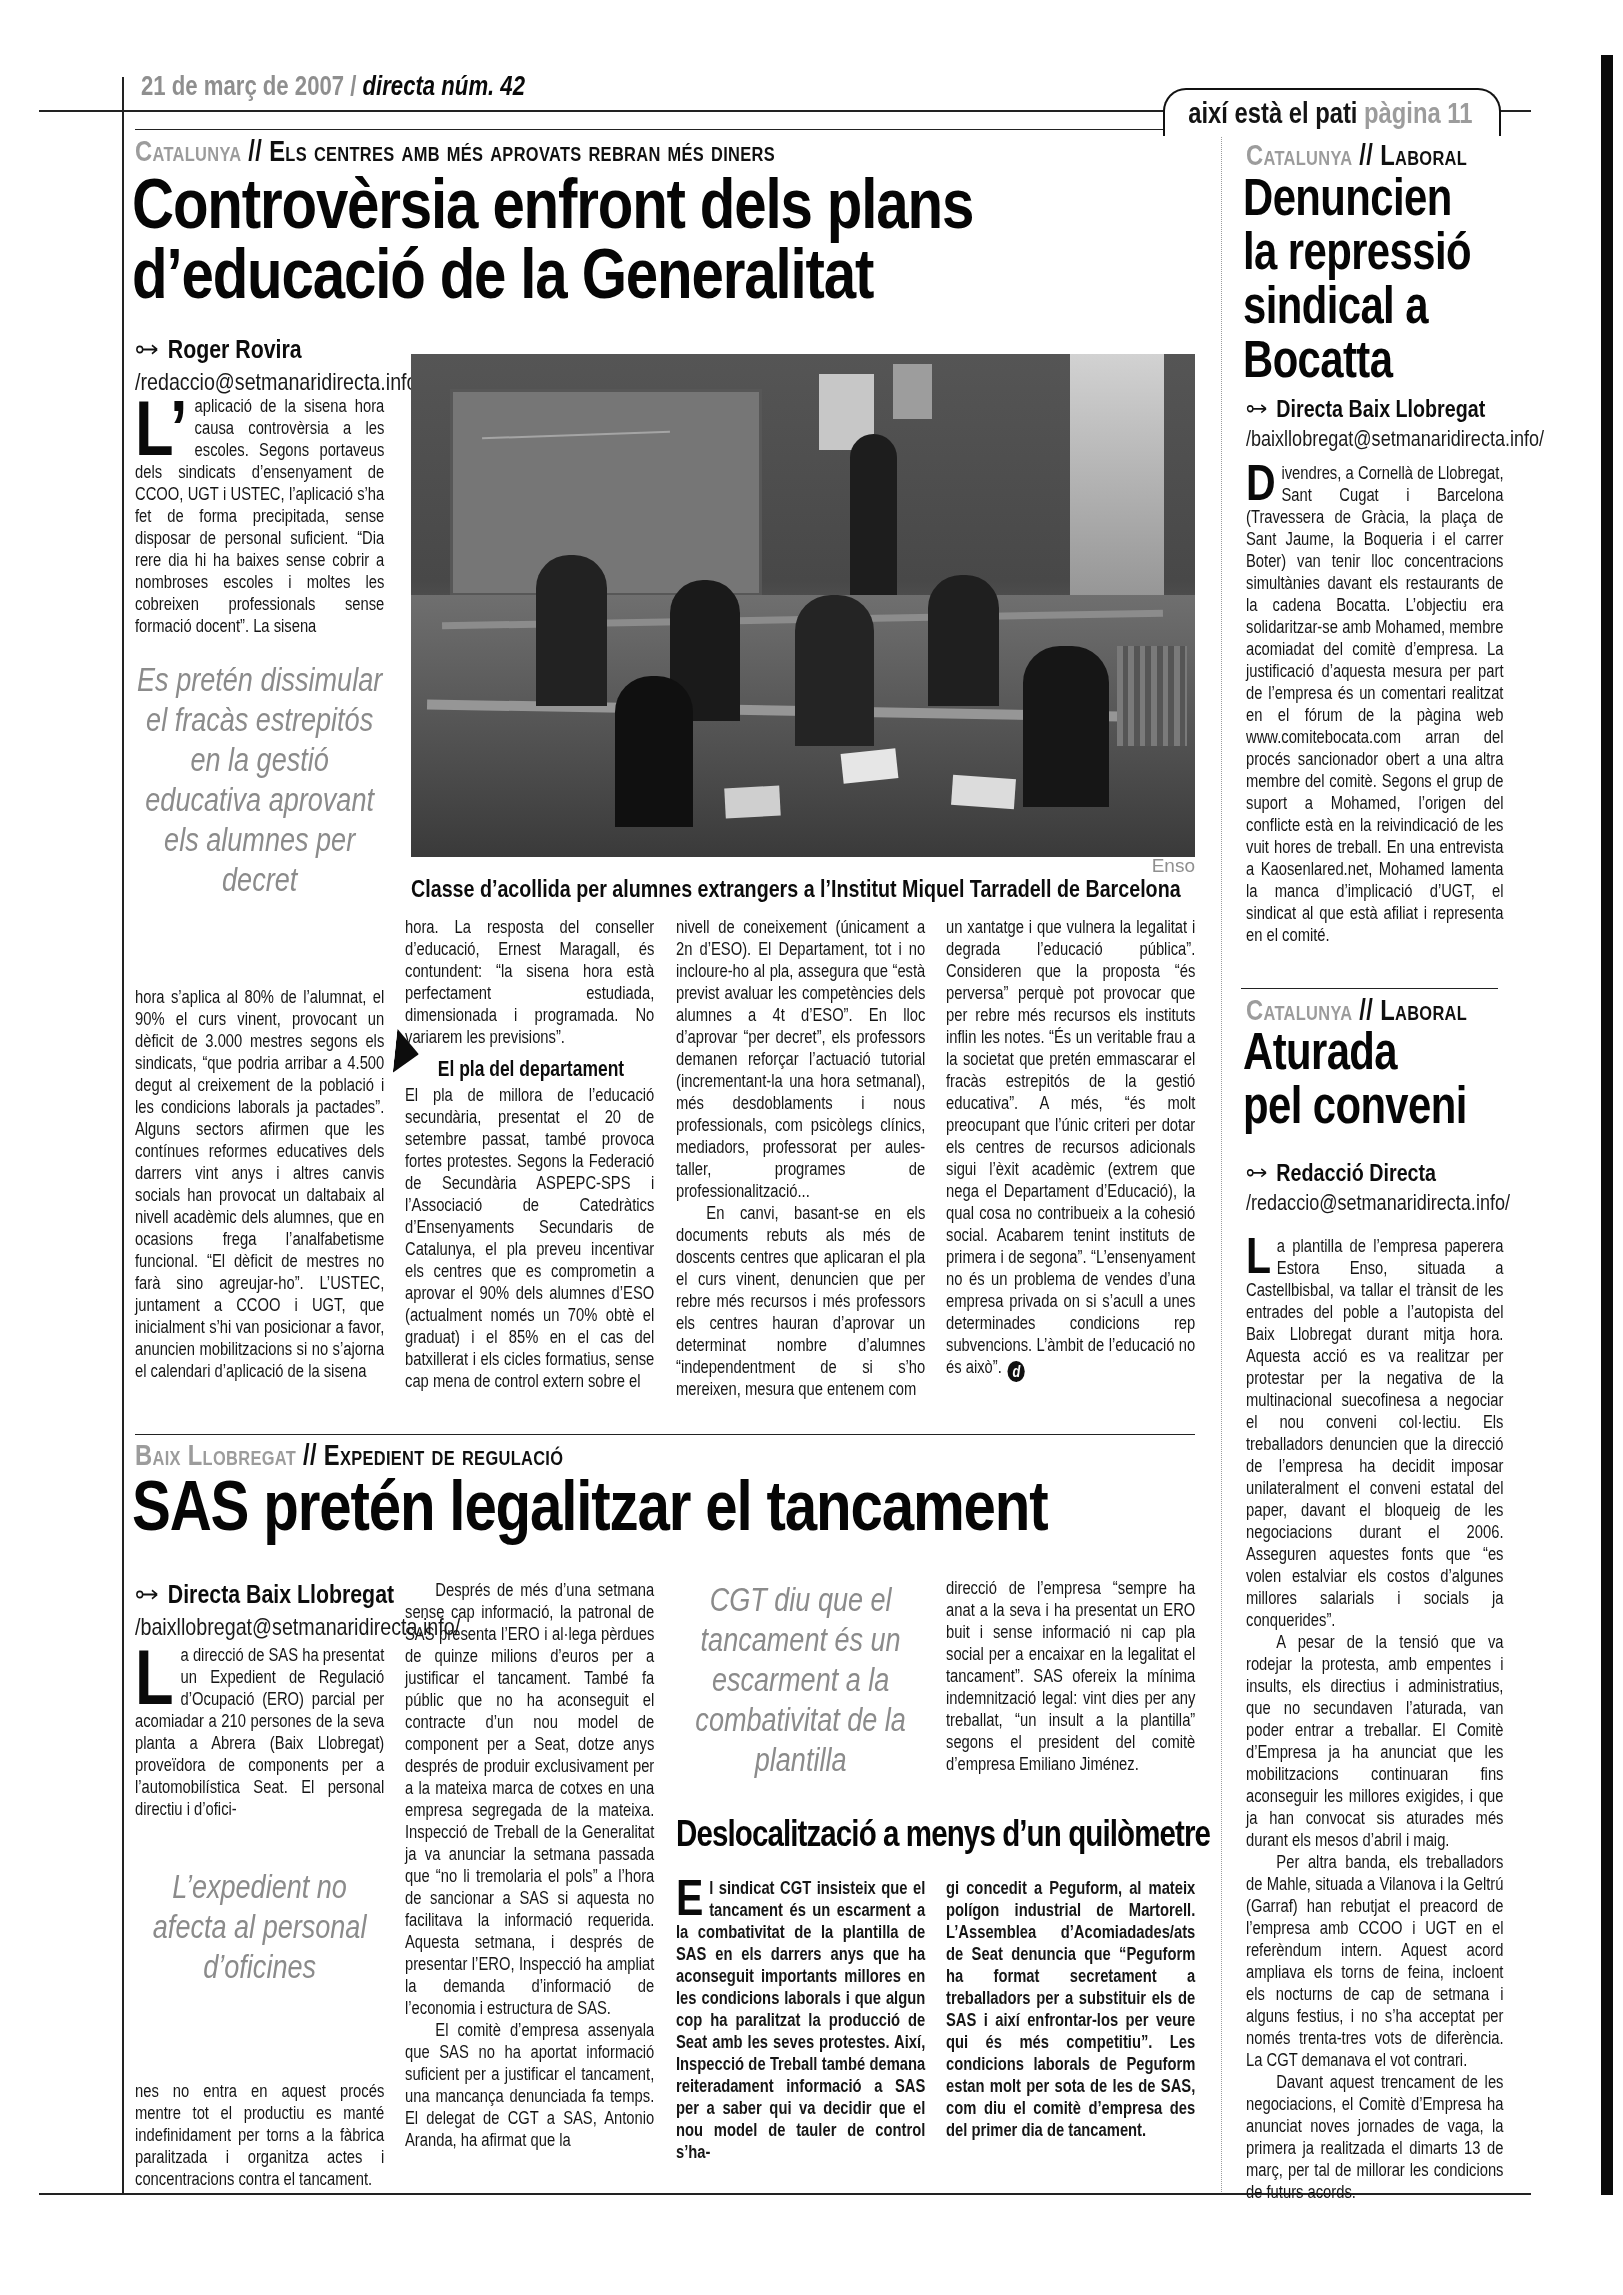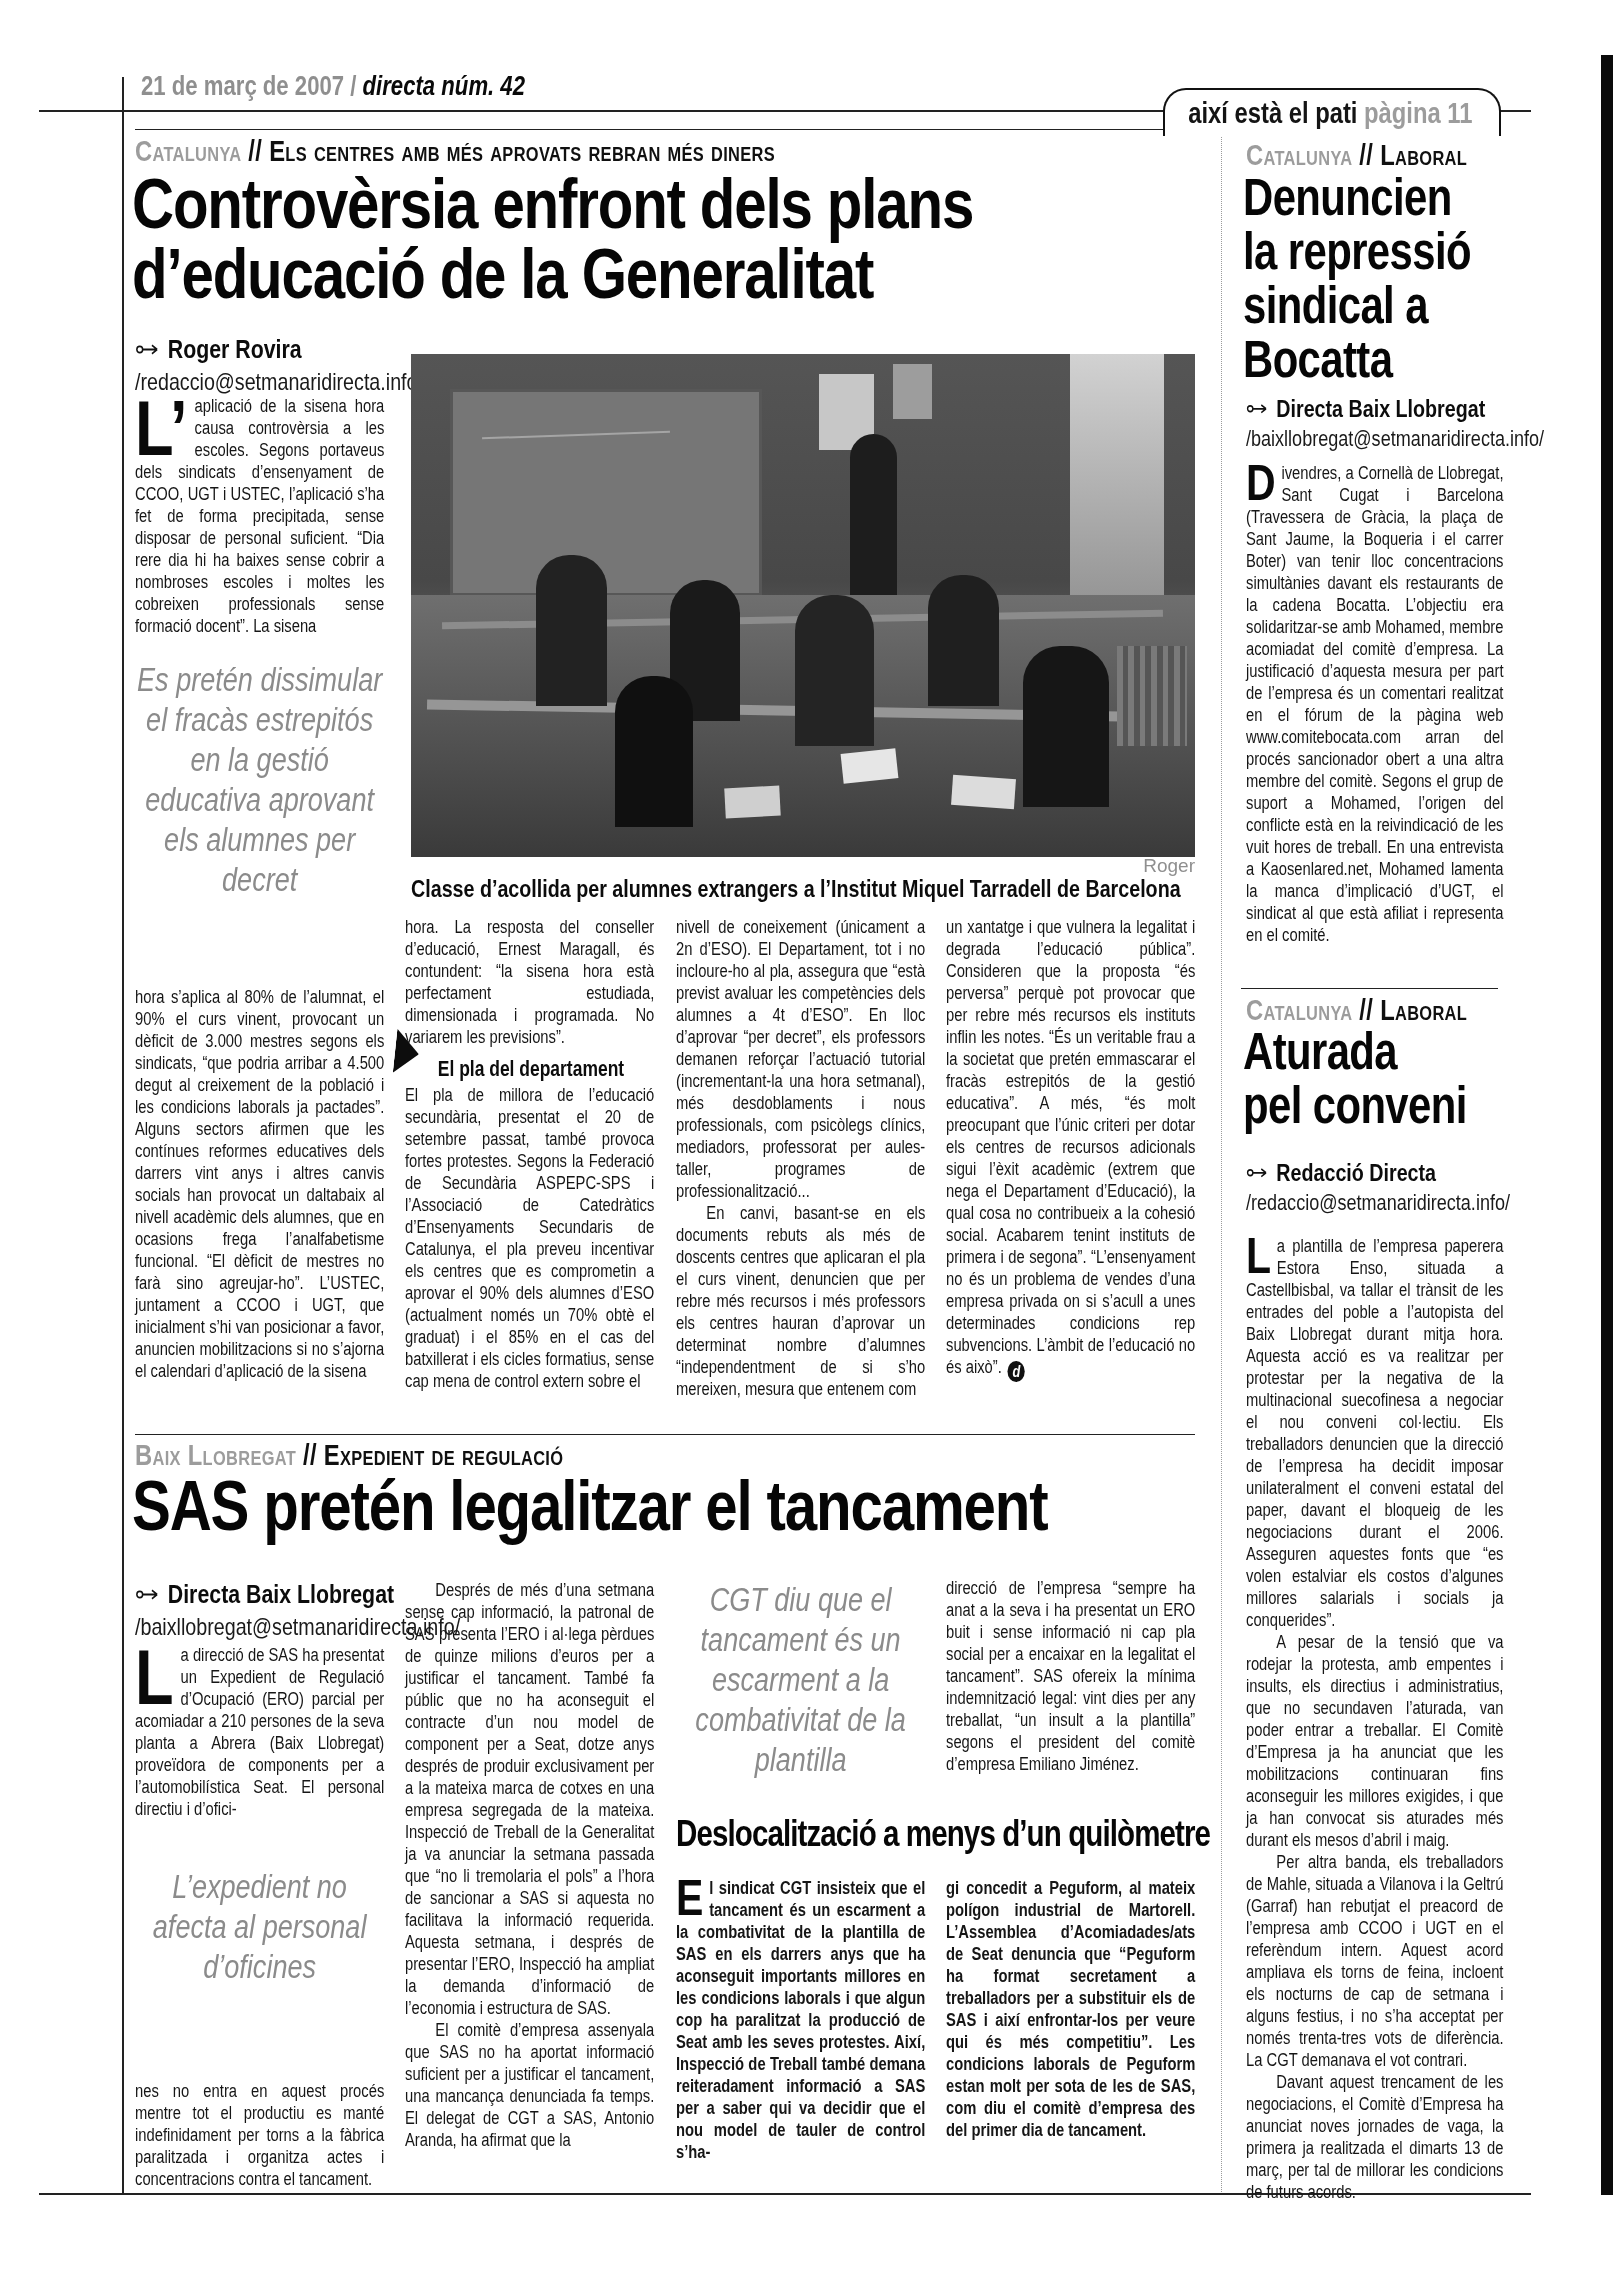--- a/index.html
+++ b/index.html
@@ -106,21 +106,21 @@
     <div class="ph" style="left:33%; top:45%; width:9%; height:28%; background:#1a1a1a; border-radius:33px 33px 0 0;"></div>
     <div class="ph" style="left:49%; top:48%; width:10%; height:30%; background:#242424; border-radius:36px 36px 0 0;"></div>
     <div class="ph" style="left:66%; top:44%; width:9%; height:26%; background:#1f1f1f; border-radius:33px 33px 0 0;"></div>
     <div class="ph" style="left:78%; top:58%; width:11%; height:32%; background:#161616; border-radius:37px 37px 0 0;"></div>
     <div class="ph" style="left:26%; top:64%; width:10%; height:30%; background:#101010; border-radius:36px 36px 0 0;"></div>
     <div class="ph" style="left:55%; top:79%; width:7%; height:6%; background:#e6e6e6; transform:rotate(-6deg);"></div>
     <div class="ph" style="left:69%; top:84%; width:8%; height:6%; background:#dcdcdc; transform:rotate(4deg);"></div>
     <div class="ph" style="left:40%; top:86%; width:7%; height:6%; background:#cfcfcf; transform:rotate(-3deg);"></div>
     <div class="ph" style="left:90%; top:58%; width:9%; height:20%; background:repeating-linear-gradient(90deg,#7a7a7a 0 5.7px,#555 5.7px 11.4px);"></div>
   </div>
-  <div class="abs credit" style="left:1067px; top:855px; width:128px;">Roger</div>
+  <div class="abs credit" style="left:1067px; top:855px; width:128px;">Enso</div>
   <div class="abs cx caption" style="left:411px; top:875px; width:954px;">Classe d’acollida per alumnes extrangers a l’Institut Miquel Tarradell de Barcelona</div>
 
   <div class="abs tri-marker" style="left:395px; top:1030px;"></div>
   <div class="abs cx body-text" style="left:405px; top:916px; width:304px;">
     <p>hora. La resposta del conseller d’educació, Ernest Maragall, és contundent: “la sisena hora està perfectament estudiada, dimensionada i programada. No variarem les previsions”.</p>
     <div class="subhead-inline">El pla del departament</div>
     <p>El pla de millora de l’educació secundària, presentat el 20 de setembre passat, també provoca fortes protestes. Segons la Federació de Secundària ASPEPC-SPS i l’Associació de Catedràtics d’Ensenyaments Secundaris de Catalunya, el pla preveu incentivar els centres que es comprometin a aprovar el 90% dels alumnes d’ESO (actualment només un 70% obtè el graduat) i el 85% en el cas del batxillerat i els cicles formatius, sense cap mena de control extern sobre el</p>
   </div>
   <div class="abs cx body-text" style="left:676px; top:916px; width:304px;">
     <p>nivell de coneixement (únicament a 2n d’ESO). El Departament, tot i no incloure-ho al pla, assegura que “està previst avaluar les competències dels alumnes a 4t d’ESO”. En lloc d’aprovar “per decret”, els professors demanen reforçar l’actuació tutorial (incrementant-la una hora setmanal), més desdoblaments i nous professionals, com psicòlegs clínics, mediadors, professorat per aules-taller, programes de professionalització...</p>

